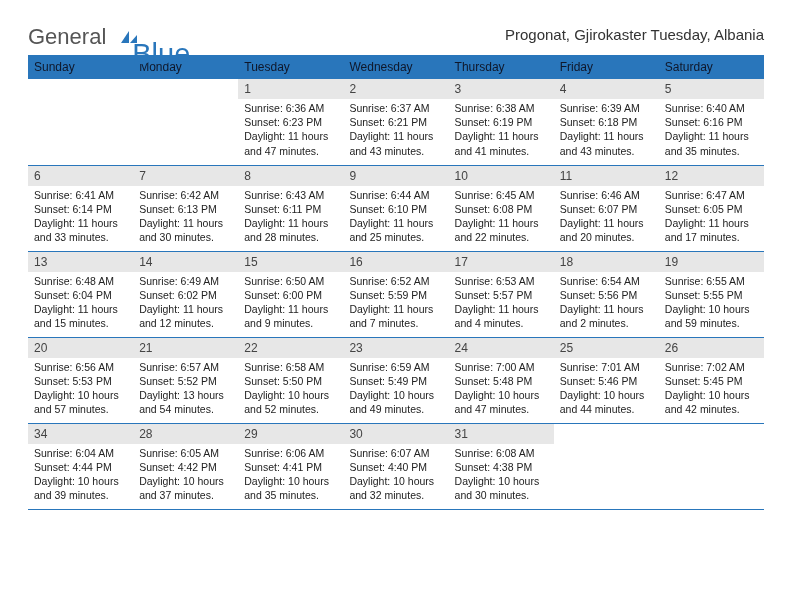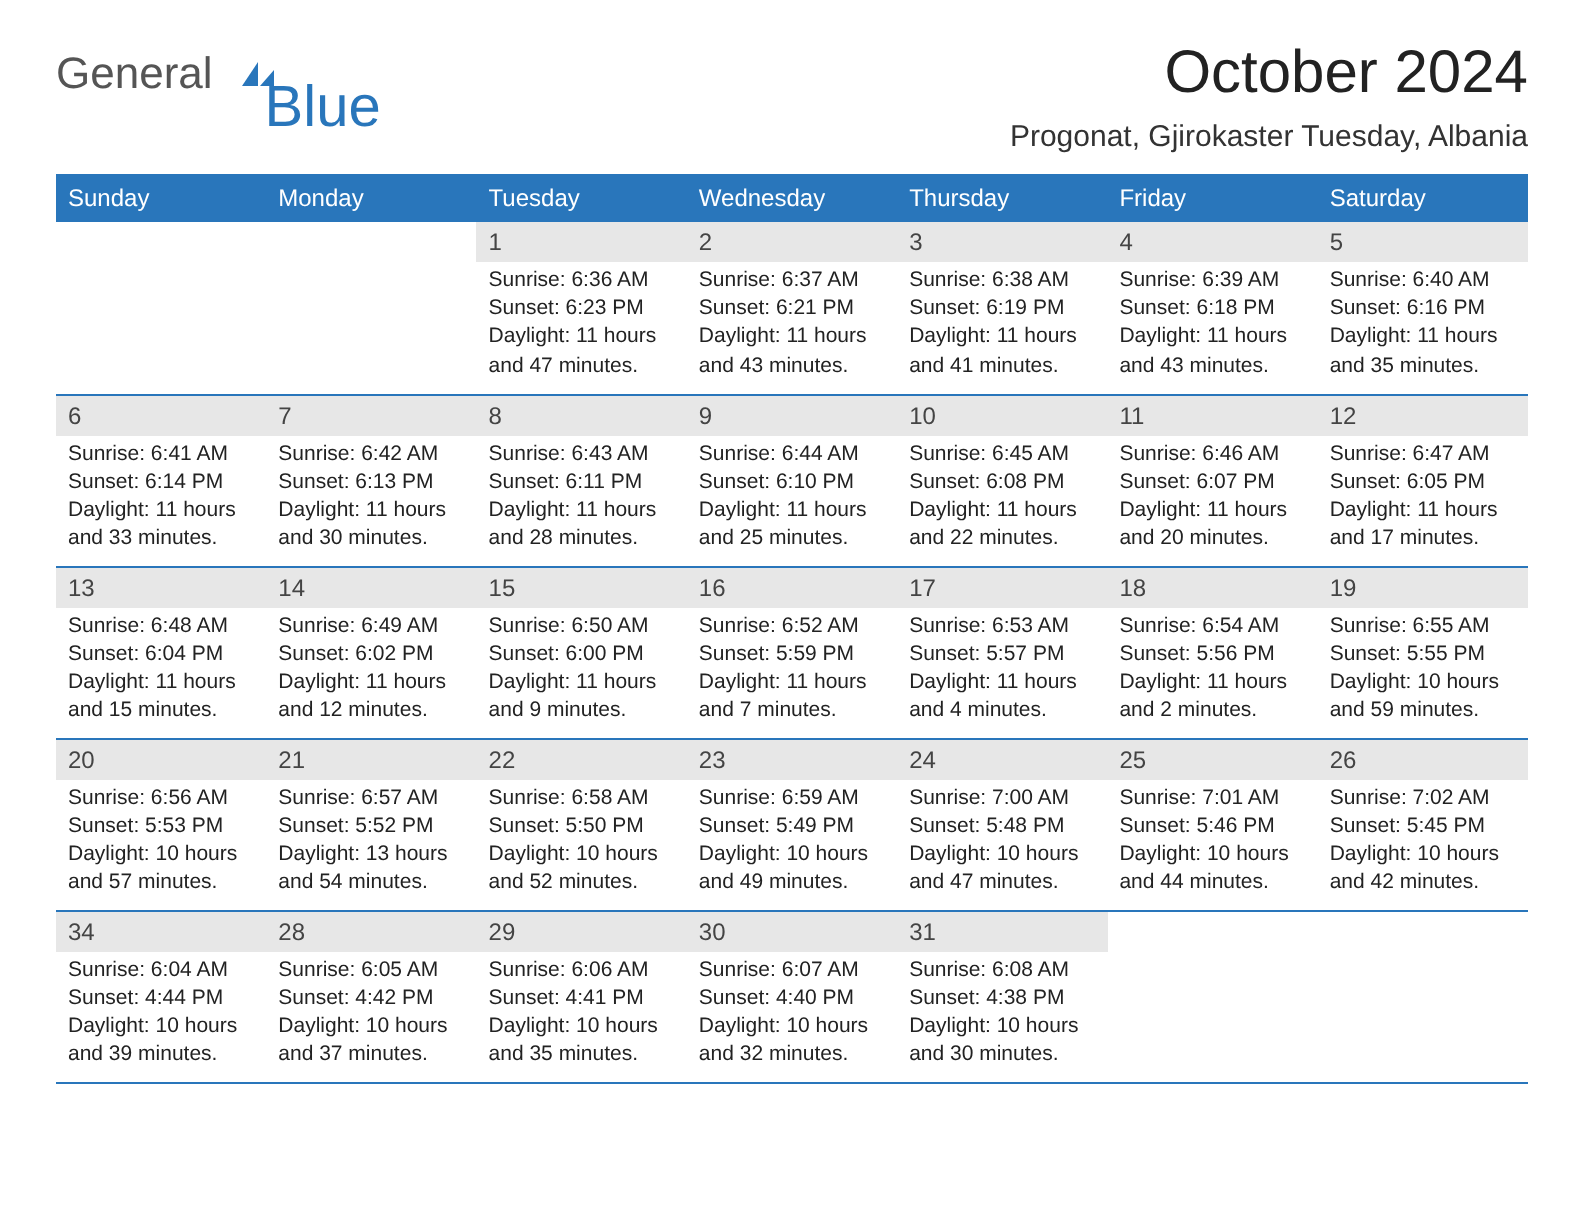--- a/index.html
+++ b/index.html
@@ -15,21 +15,21 @@
   .header { display:flex; justify-content:space-between; align-items:flex-start; margin-bottom:2px; }
   .logo { display:flex; align-items:center; gap:13px; }
   .logo-text-1 { font-size:22px; color:#555; font-weight:400; }
   .logo-text-2 { font-size:29px; color:#2976bb; font-weight:400; }
   .logo-icon { width:20px; height:16px; }
   .title-block { text-align:right; }
   .title { font-size:30px; font-weight:400; color:#222; }
   .subtitle { font-size:15px; color:#333; margin-top:6px; margin-bottom:8px; }
   .calendar { width:100%; border-collapse:collapse; table-layout:fixed; }
   .calendar th {
-    background:#2976bb; color:#ffffff; font-weight:400; font-size:12px;
+    background:#2976bb; color:#0f172a; font-weight:400; font-size:12px;
     text-align:left; padding:5px 6px;
   }
   .calendar td {
     vertical-align:top; padding:0; height:86px;
     border-bottom:1px solid #2976bb;
   }
   .daynum {
     background:#e7e7e7; font-size:12px; color:#444;
     padding:3px 6px; font-weight:400;
   }
@@ -42,21 +42,20 @@
 <div class="header">
   <div class="logo">
     <span class="logo-text-1">General</span>
     <svg class="logo-icon" viewBox="0 0 20 16">
       <path d="M2 14 L10 2 L10 14 Z" fill="#2976bb"></path>
       <path d="M11 14 L18 6 L18 14 Z" fill="#2976bb"></path>
     </svg>
     <span class="logo-text-2" style="margin-left:-20px; position:relative; top:18px;">Blue</span>
   </div>
   <div class="title-block">
-    <div class="title">October 2024</div>
     <div class="subtitle">Progonat, Gjirokaster Tuesday, Albania</div>
   </div>
 </div>
 
 <table class="calendar">
   <thead>
     <tr id="weekday-row">
         <th>Sunday</th>
         <th>Monday</th>
         <th>Tuesday</th>

